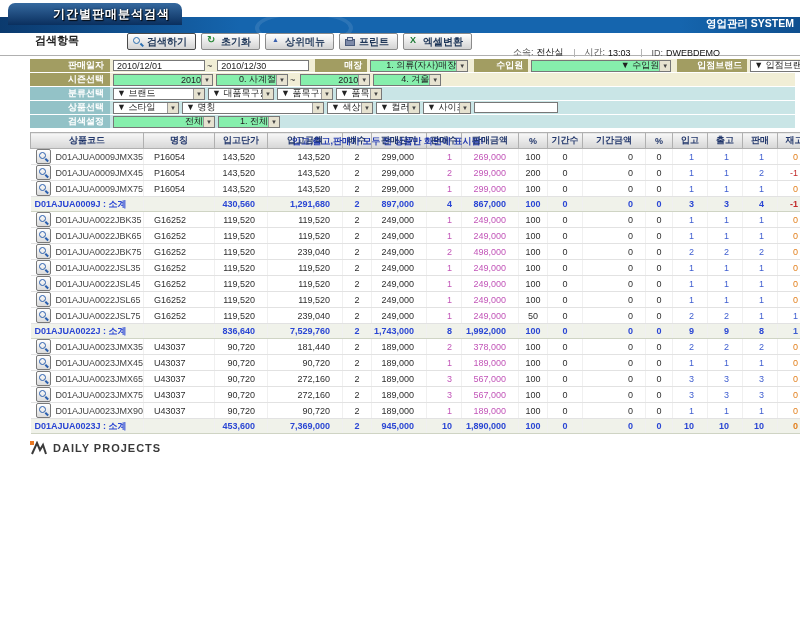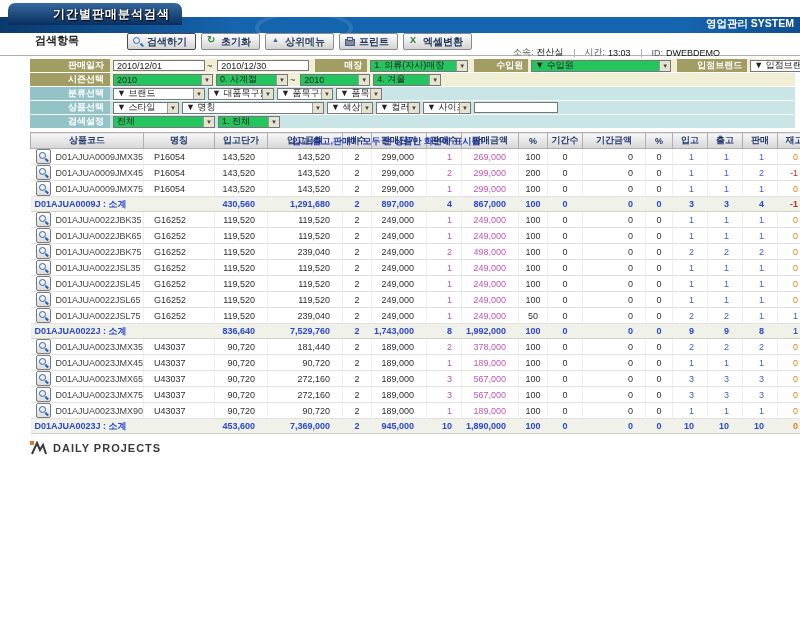--- a/index.html
+++ b/index.html
@@ -59,21 +59,21 @@
   .inlab{background:#a29d62;color:#fff;font-weight:bold;text-align:right;
     padding-right:5px;line-height:13px;height:13px;box-sizing:border-box;margin-left:6px;}
   .tin{height:11px;box-sizing:border-box;background:#fff;border:1px solid #777;
     font-family:inherit;font-size:9px;padding:0 3px;color:#222;}
   .tilde{color:#333;margin:0 2px;}
   .dd{display:flex;align-items:center;height:12px;box-sizing:border-box;background:#fff;
     border:1px solid #777;cursor:pointer;}
   .dd .dtext{flex:1;padding-left:3px;color:#222;white-space:nowrap;overflow:hidden;}
   .dd .ar{flex:0 0 10px;height:100%;background:#e6e2d0;border-left:1px solid #999;
     color:#444;font-size:6px;display:flex;align-items:center;justify-content:center;}
-  .dd.cream{background:#22c55e;}
+  .dd.cream{background:#86efac;text-align:right;}
   .notice{color:#2038b0;font-weight:bold;margin-left:12px;margin-top:39px;}
 
   
   table.grid{border-collapse:collapse;table-layout:fixed;width:765px;margin-left:30px;font-size:9px;}
   .grid th{background:linear-gradient(#f7f7f7,#d6d6d6);color:#21366b;font-weight:bold;
     font-size:9px;height:15px;border:1px solid #b0b0b0;border-left:none;padding:0;}
   .grid th:first-child{border-left:1px solid #b0b0b0;}
   .grid td{height:14px;padding:0;border-bottom:1px solid #e2e2e2;border-right:1px solid #f0f0f0;
     color:#2e2e2e;white-space:nowrap;overflow:hidden;}
   tr.data td.c1{padding-left:2px;color:#444;}

